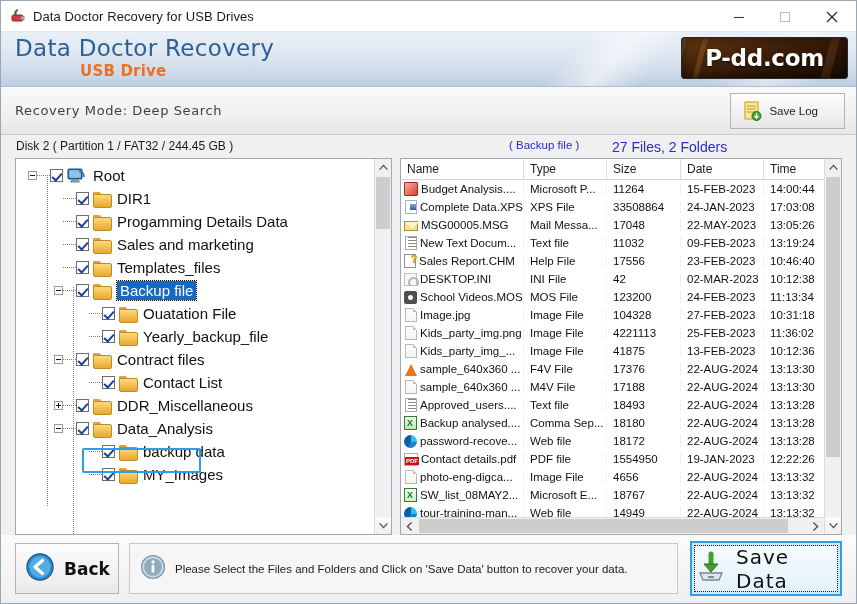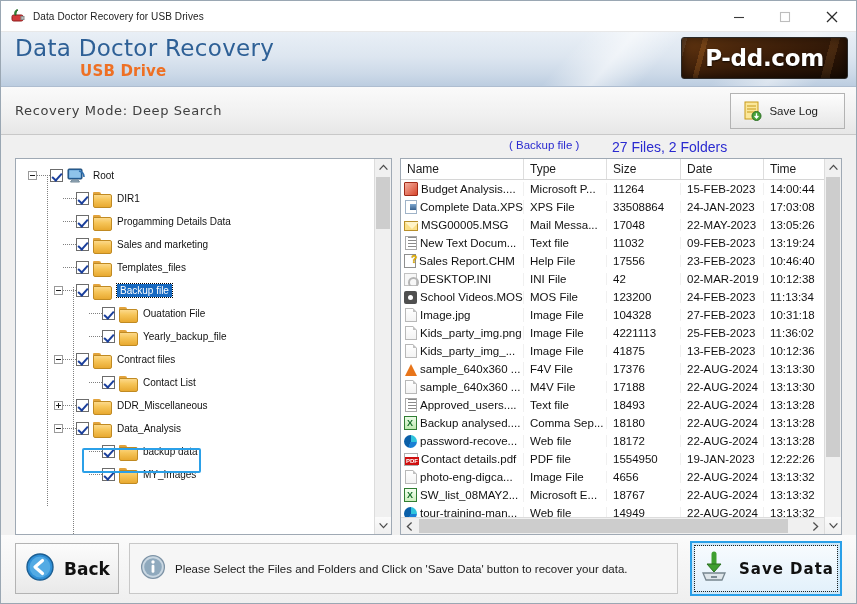--- a/index.html
+++ b/index.html
@@ -19,21 +19,21 @@
   }
 
   
   .titlebar {
     height:31px; background:#ffffff;
     display:flex; align-items:center;
     border-bottom:1px solid #e8e8e8;
     position:relative;
   }
   .tb-icon { width:17px; height:17px; margin-left:8px; margin-right:7px; position:relative; flex:0 0 auto;}
-  .tb-title { font-size:10px; color:#1b1b1b; letter-spacing:0.1px;}
+  .tb-title { font-size:13px; color:#1b1b1b; letter-spacing:0.1px;}
   .tb-btns { position:absolute; right:0; top:0; height:31px; display:flex; }
   .tb-btn { width:46px; height:31px; display:flex; align-items:center; justify-content:center;
             font-size:13px; color:#3a3a3a; }
   .tb-btn.close { width:48px; font-size:15px; }
   .tb-btn svg { display:block; }
 
   
   .banner {
     height:55px; position:relative; overflow:hidden;
     background:linear-gradient(180deg,#e9eff6 0%,#dde6f0 45%,#ccd9e8 78%,#bccde0 100%);
@@ -108,21 +108,21 @@
     background:#fff; border:1px solid #9fa9b4;
   }
   .pane-left  { left:14px; width:377px; }
   .pane-right { left:399px; right:14px; }
 
   
   .tree {
     position:absolute; left:0; top:0; right:17px; bottom:0;
     overflow:hidden; padding-top:5px;
   }
-  .trow { position:relative; height:23px; display:flex; align-items:center; font-size:10px; color:#111; }
+  .trow { position:relative; height:23px; display:flex; align-items:center; font-size:15px; color:#111; }
   .trow .indent { flex:0 0 auto; }
   .exp {
     width:9px; height:9px; border:1px solid #9a9a9a; background:#fff;
     position:relative; flex:0 0 auto; margin-right:0px;
   }
   .exp::before { content:""; position:absolute; left:1px; right:1px; top:3px; height:1px; background:#1c1c1c; }
   .exp.plus::after { content:""; position:absolute; top:1px; bottom:1px; left:3px; width:1px; background:#1c1c1c; }
   .exp-spacer { width:9px; flex:0 0 auto; }
   .dots { width:13px; height:1px; flex:0 0 auto;
           background:repeating-linear-gradient(90deg,#808080 0 1px, transparent 1px 2px); }
@@ -243,21 +243,21 @@
   .btn-save {
     position:absolute; right:14px; top:6px; width:152px; height:55px;
     border:2px solid #2ba0e8; background:#cfe9f9;
     display:flex; align-items:center; justify-content:center;
   }
   .btn-save .inner {
     width:142px; height:45px; outline:1px dotted #222;
     background:linear-gradient(180deg,#f7fbfe,#e3f1fb);
     display:flex; align-items:center; justify-content:center; gap:9px;
   }
-  .btn-save .lbl { font-size:15px; font-weight:bold; color:#111; letter-spacing:1px; font-family:"DejaVu Sans", sans-serif;}
+  .btn-save .lbl { font-size:20px; font-weight:normal; color:#111; letter-spacing:1px; font-family:"DejaVu Sans", sans-serif;}
 </style>
 </head>
 <body>
 
 <div class="app">
 
   <div class="titlebar">
     <span class="tb-icon">
       <svg width="17" height="17" viewBox="0 0 17 17">
         <rect x="3" y="7" width="11" height="6" rx="1.6" fill="#d13b3b" stroke="#8d1f1f"></rect>
@@ -346,20 +346,21 @@
         </span>
         <span>Support</span>
       </div>
 
     </div>
   </div>
 
   <div class="content">
 
     <div class="infoline">
+      <span class="disk-label">Disk 2 ( Partition 1 / FAT32 / 244.45 GB )</span>
       <span class="backup-label">( Backup file )</span>
       <span class="files-label">27 Files, 2 Folders</span>
     </div>
 
     <div class="panes">
 
       <div class="pane pane-left">
         <div class="tree" id="tree">
             <div class="trow">
               <span class="indent" style="width: 12px;"></span>
@@ -559,21 +560,21 @@
                 <div class="c-date">23-FEB-2023</div>
                 <div class="c-time">10:46:40</div>
               </div>
               <div class="frow">
                 <div class="c-name fname">
                   <span class="fico ic-ini"></span>
                   <span>DESKTOP.INI</span>
                 </div>
                 <div class="c-type">INI File</div>
                 <div class="c-size">42</div>
-                <div class="c-date">02-MAR-2019</div>
+                <div class="c-date">02-MAR-2023</div>
                 <div class="c-time">10:12:38</div>
               </div>
               <div class="frow">
                 <div class="c-name fname">
                   <span class="fico ic-mos"></span>
                   <span>School Videos.MOS</span>
                 </div>
                 <div class="c-type">MOS File</div>
                 <div class="c-size">123200</div>
                 <div class="c-date">24-FEB-2023</div>

